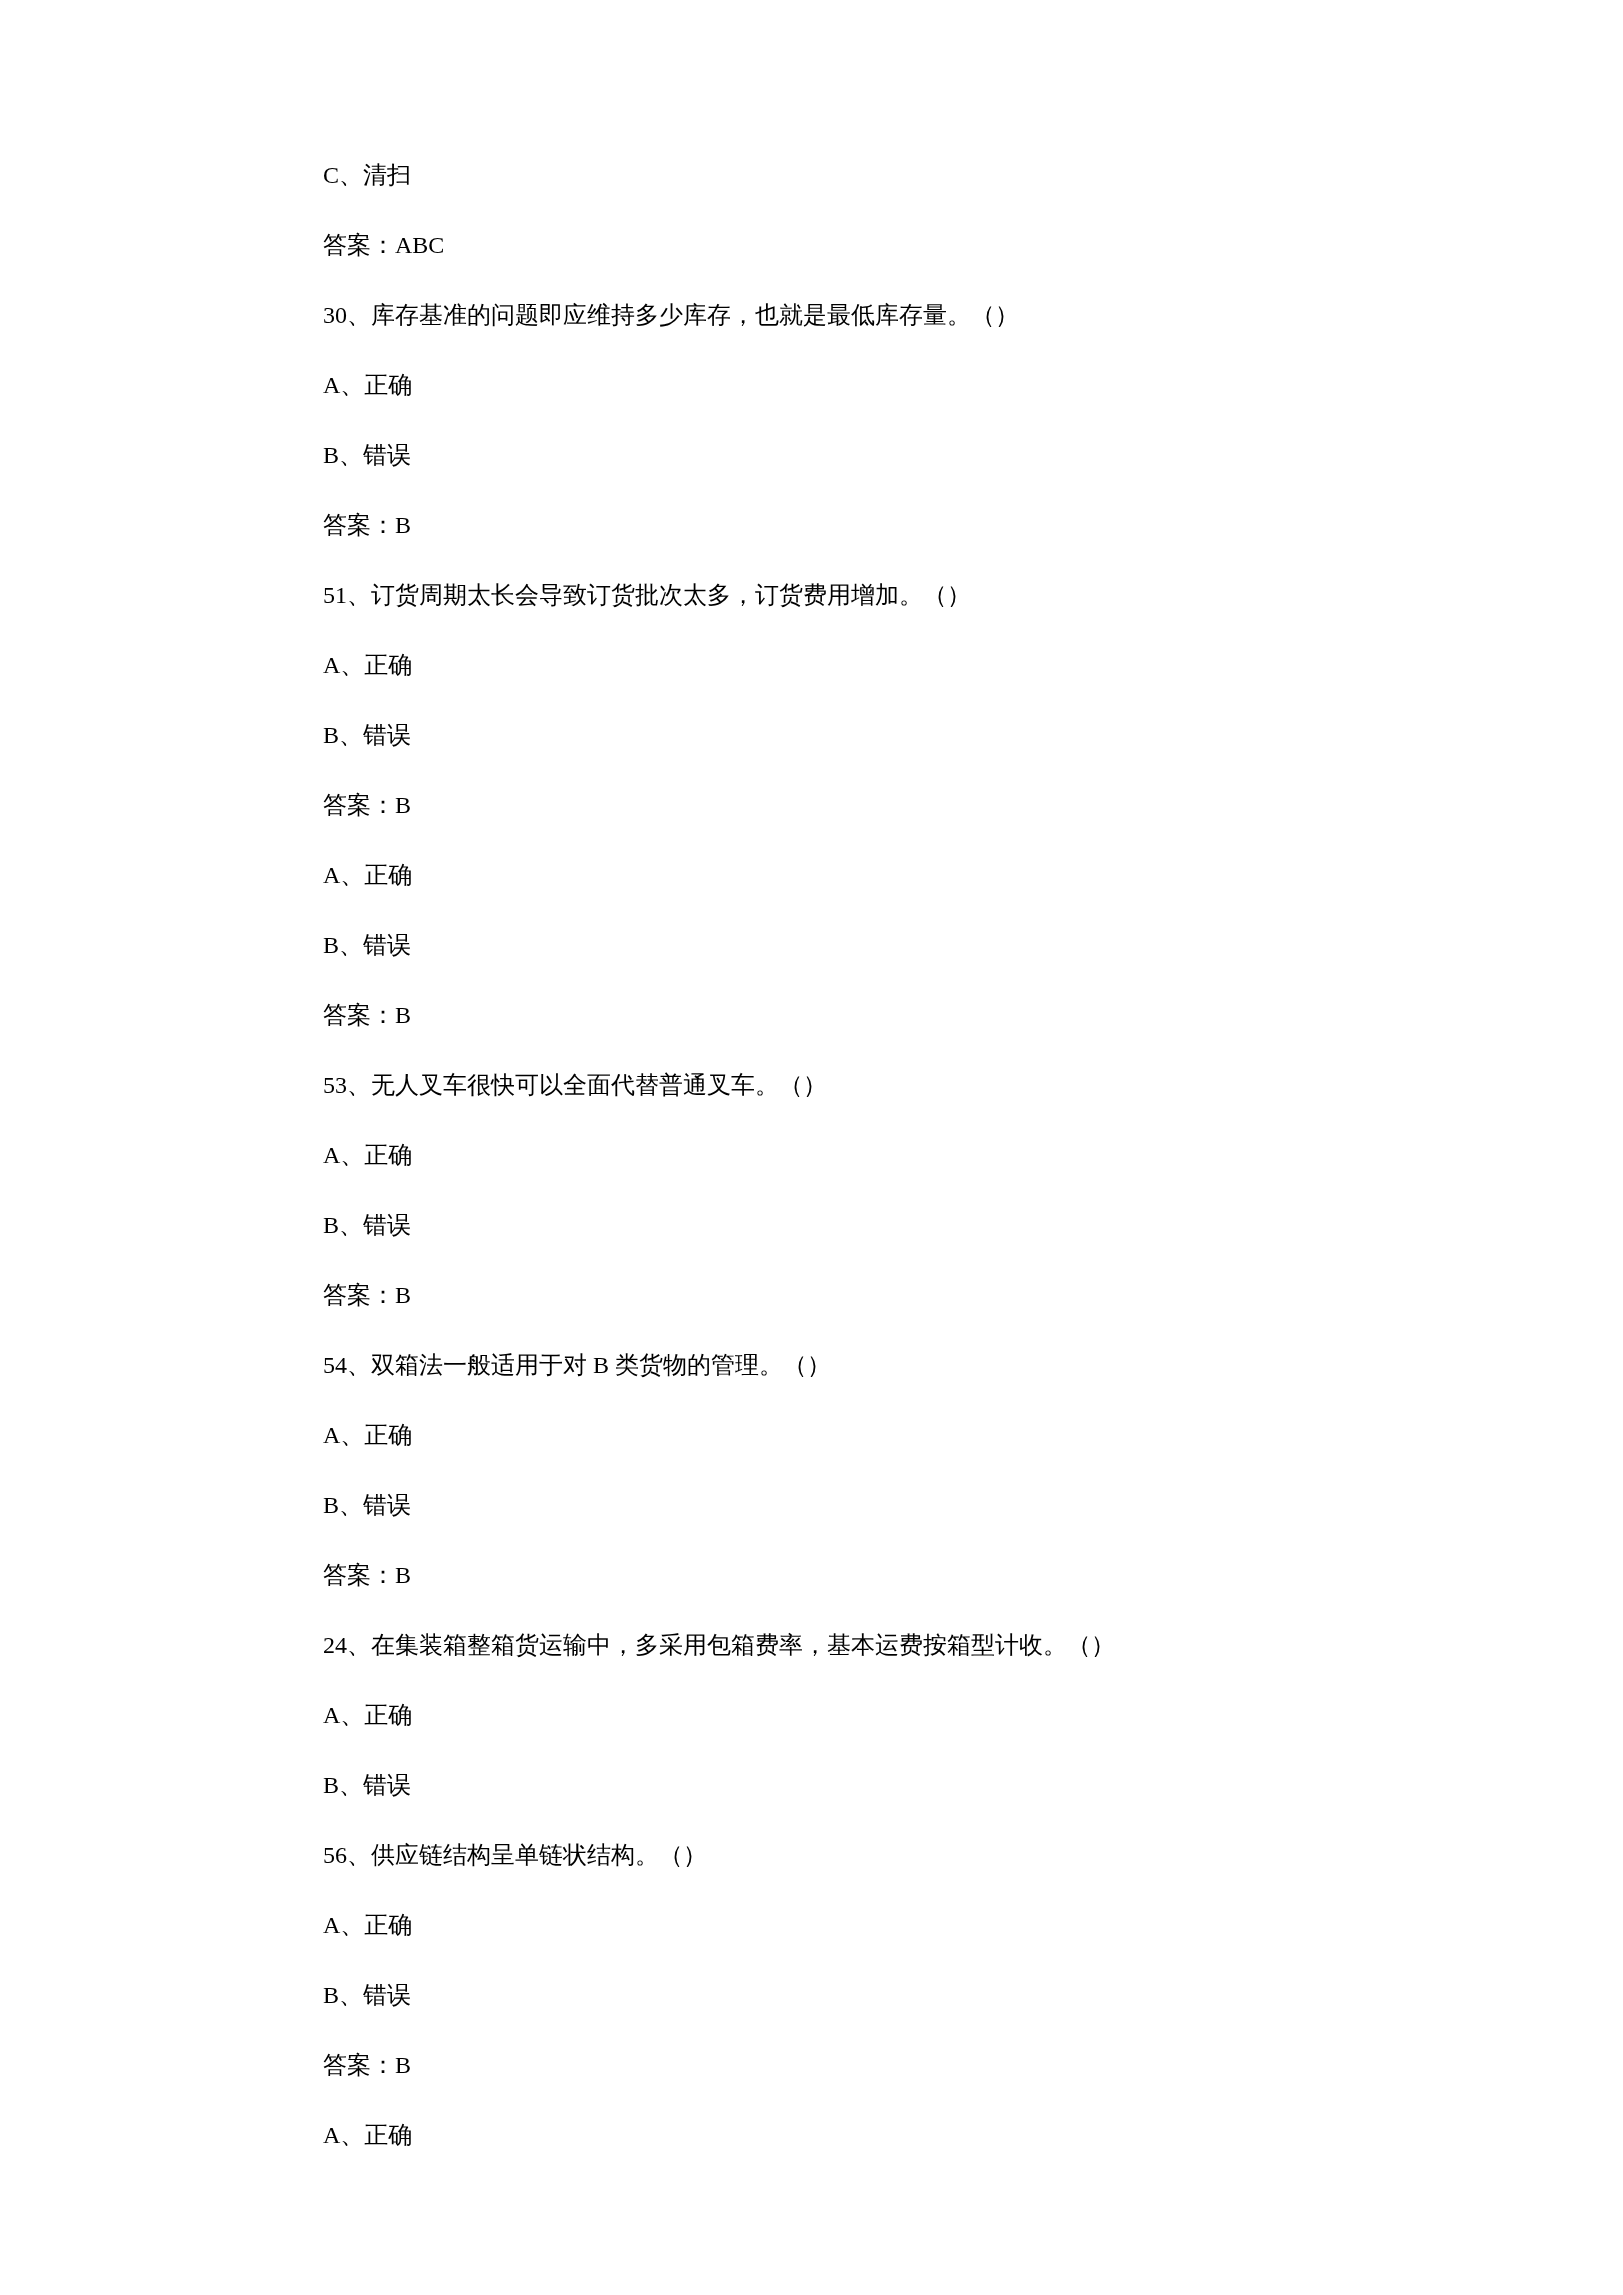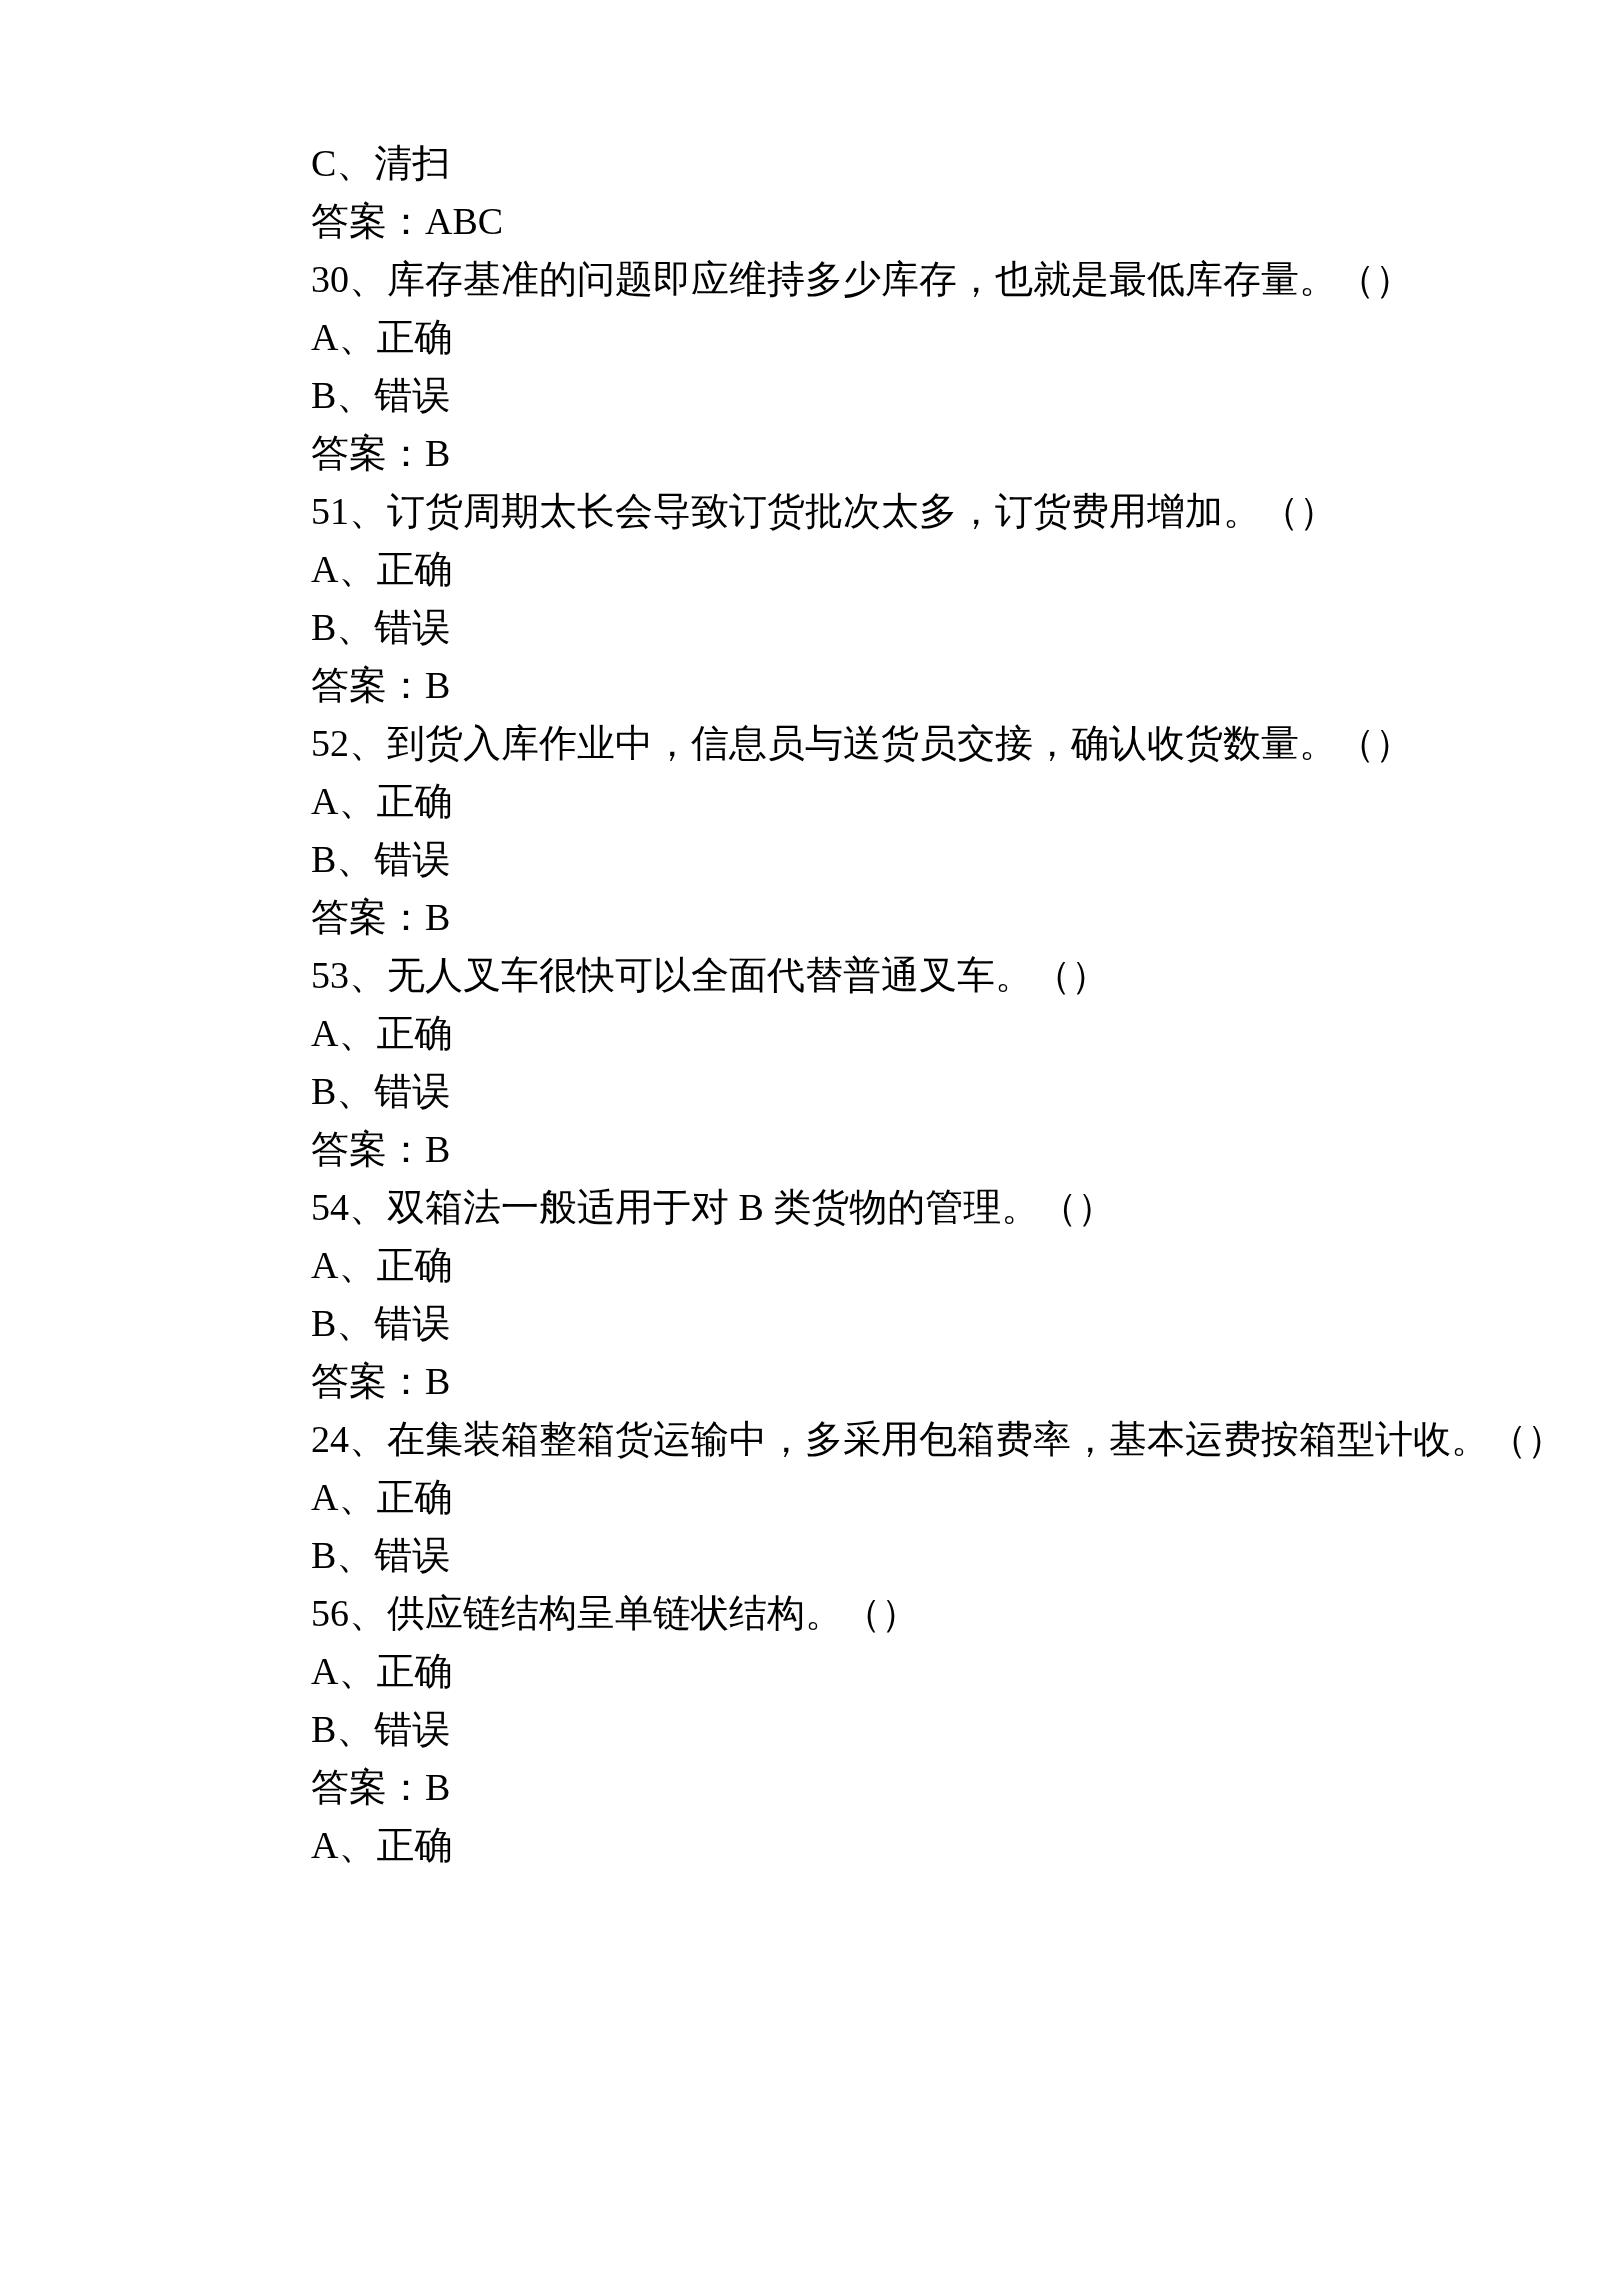--- a/index.html
+++ b/index.html
@@ -15,23 +15,23 @@
     color: #000000;
     overflow: hidden;
   }
   .doc {
     position: absolute;
     top: 134px;
     left: 311px;
     right: 105px;
   }
   .line {
-    font-size: 38px;
+    font-size: 24px;
     line-height: 58px;
-    margin: 0;
+    margin: 12px;
     padding: 0;
     white-space: nowrap;
     font-weight: normal;
   }
 </style>
 </head>
 <body>
 
 <div class="doc">
 
@@ -41,21 +41,20 @@
   <p class="line">30、库存基准的问题即应维持多少库存，也就是最低库存量。（）</p>
   <p class="line">A、正确</p>
   <p class="line">B、错误</p>
   <p class="line">答案：B</p>
 
   <p class="line">51、订货周期太长会导致订货批次太多，订货费用增加。（）</p>
   <p class="line">A、正确</p>
   <p class="line">B、错误</p>
   <p class="line">答案：B</p>
 
-  <p class="line">52、到货入库作业中，信息员与送货员交接，确认收货数量。（）</p>
   <p class="line">A、正确</p>
   <p class="line">B、错误</p>
   <p class="line">答案：B</p>
 
   <p class="line">53、无人叉车很快可以全面代替普通叉车。（）</p>
   <p class="line">A、正确</p>
   <p class="line">B、错误</p>
   <p class="line">答案：B</p>
 
   <p class="line">54、双箱法一般适用于对 B 类货物的管理。（）</p>

